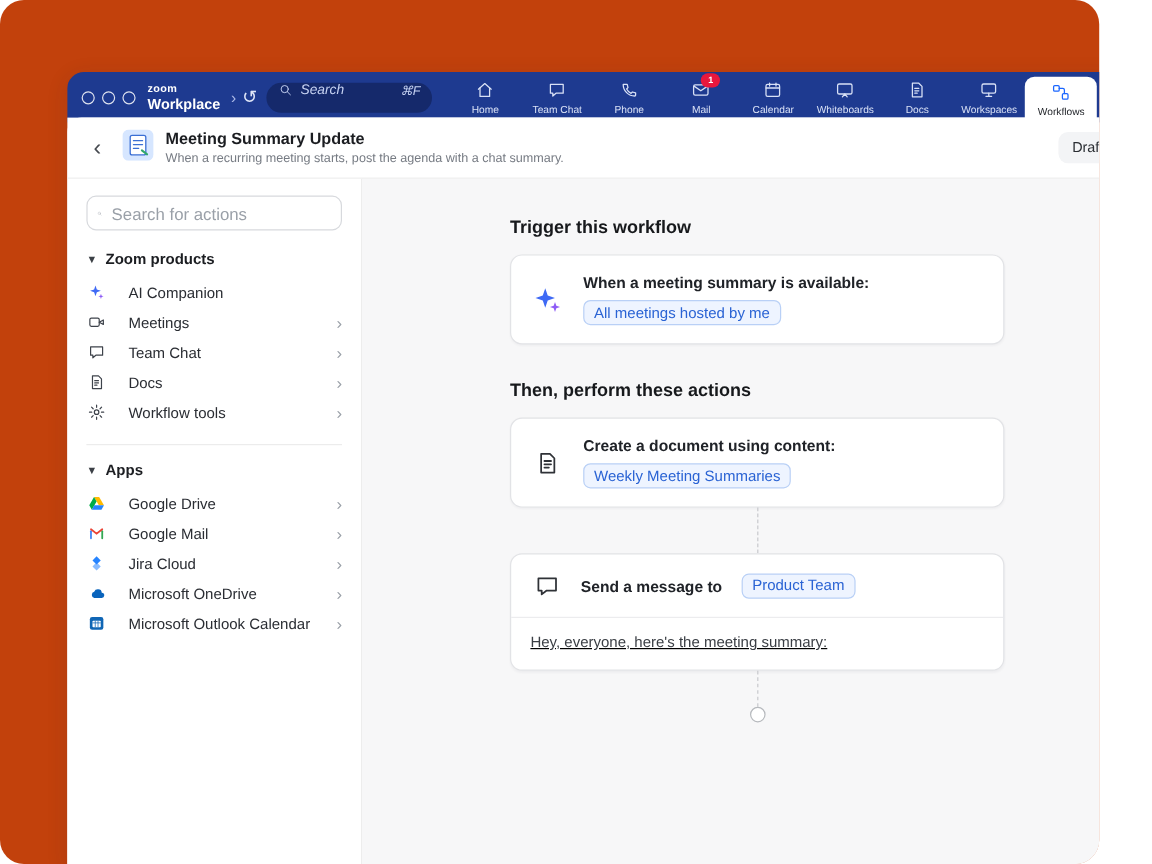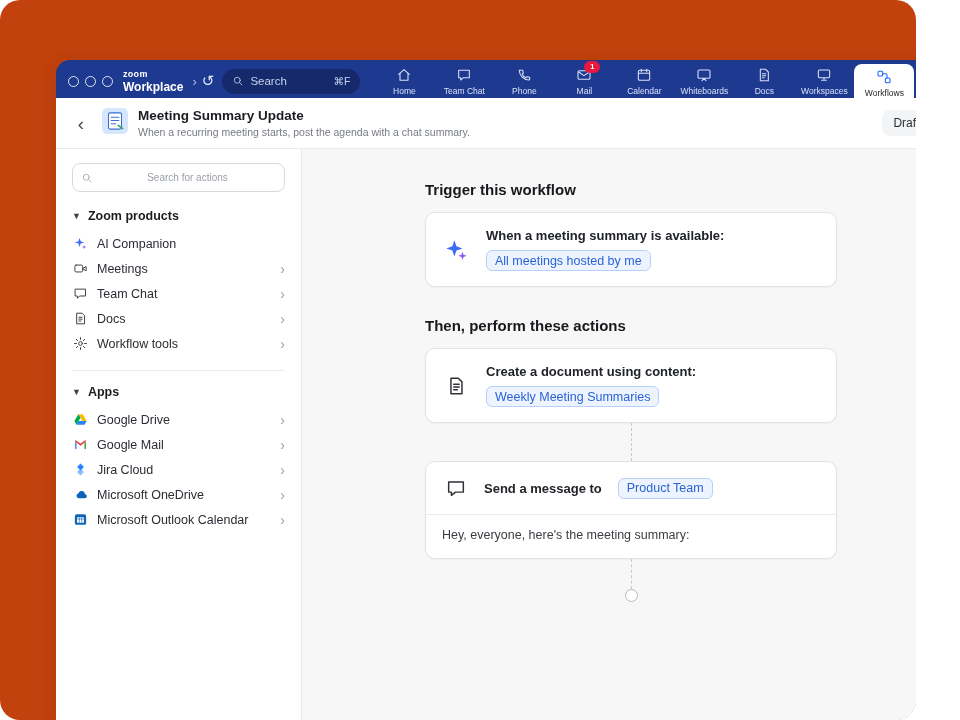--- a/index.html
+++ b/index.html
@@ -9,21 +9,21 @@
 
   
   .topnav{height:42px;background:#1e3a90;display:flex;align-items:center;padding-left:12px;flex:none;}
   .traffic{display:flex;gap:6px;margin-right:10px;}
   .dot{width:9px;height:9px;border:1.5px solid rgba(255,255,255,.85);border-radius:50%;}
   .brand{color:#fff;line-height:1;margin-right:4px;}
   .brand .b1{font-size:9px;display:block;font-weight:600;letter-spacing:.3px;}
   .brand .b2{font-size:12px;font-weight:700;display:block;margin-top:2px;}
   .brand-chev{color:#aebbe8;font-size:13px;margin:0 5px;}
   .history{color:#dfe6f8;font-size:15px;margin-right:8px;}
-  .search-pill{background:#15296b;border-radius:999px;height:25px;width:118px;display:flex;align-items:center;gap:6px;padding:0 10px;color:#c6d2f2;font-size:11.5px;flex:none;cursor:pointer;}
+  .search-pill{background:#15296b;border-radius:999px;height:25px;width:118px;display:flex;gap:6px;padding:0 10px;color:#c6d2f2;font-size:11.5px;flex:none;cursor:pointer;font-style:italic;}
   .search-pill .sc{margin-left:auto;font-size:10.5px;}
   .nav-tabs{display:flex;align-items:flex-end;margin-left:14px;height:42px;overflow:hidden;flex:1;}
   .nav-item{width:60px;flex:none;height:42px;display:flex;flex-direction:column;align-items:center;justify-content:center;gap:3px;color:#d9e1f6;font-size:8.5px;cursor:pointer;}
   .nav-item svg{width:16px;height:16px;}
   .nav-item .nl{white-space:nowrap;}
   .nav-item.active{background:#fff;height:38px;border-radius:8px 8px 0 0;color:#23262b;}
   .nav-item.active .ic{stroke:#1a66ff;}
   .ni{position:relative;display:flex;align-items:center;justify-content:center;height:16px;}
   .badge{position:absolute;top:-6px;right:-8px;background:#e8173d;color:#fff;font-size:7.5px;min-width:12px;height:12px;border-radius:8px;display:flex;align-items:center;justify-content:center;padding:0 2px;font-weight:700;}
   .ic{fill:none;stroke:currentColor;stroke-width:1.6;stroke-linecap:round;stroke-linejoin:round;}
@@ -36,48 +36,48 @@
   .h-title{font-size:13.5px;font-weight:700;color:#1b1d21;}
   .h-sub{font-size:10.5px;color:#767b83;margin-top:2px;}
   .draft{margin-left:auto;display:flex;align-items:center;gap:7px;background:#f3f4f6;border-radius:8px;padding:6px 11px;font-size:12px;color:#2b2e33;cursor:pointer;}
   .draft .dc{font-size:9px;color:#55585e;}
 
   
   .body-row{flex:1;display:flex;min-height:0;}
   .sidebar{width:246px;flex:none;background:#fff;border-right:1px solid #e9e9e9;padding:14px 16px;box-sizing:border-box;overflow:hidden;}
   .side-title{font-weight:700;font-size:13px;color:#1c1e22;margin:2px 0 10px;}
   .side-search{height:27px;border:1px solid #d7d9dd;border-radius:8px;display:flex;align-items:center;gap:6px;padding:0 8px;color:#9aa0a8;}
-  .side-search input{border:0;outline:0;flex:1;font-size:10px;color:#333;background:transparent;font-family:"Liberation Sans",sans-serif;text-align:center;}
+  .side-search input{border:0;outline:0;flex:1;font-size:14px;color:#333;background:transparent;font-family:"Liberation Sans",sans-serif;}
   .side-search input::placeholder{color:#9aa0a8;}
   .side-section{margin-top:17px;}
   .side-section.apps{border-top:1px solid #ececec;margin-top:14px;padding-top:14px;}
   .sec-head{display:flex;align-items:center;gap:7px;font-size:12.5px;font-weight:700;color:#1c1e22;margin-bottom:8px;cursor:pointer;}
   .caret{font-size:9px;color:#3c4046;}
-  .side-item{display:flex;align-items:center;gap:9px;height:25px;font-size:12.5px;color:#2a2d33;cursor:pointer;}
+  .side-item{display:flex;align-items:center;gap:19px;height:25px;font-size:12.5px;color:#2a2d33;cursor:pointer;}
   .side-item .si{width:16px;flex:none;display:flex;justify-content:center;align-items:center;color:#3e434b;}
   .side-item .si svg{width:15px;height:15px;}
   .side-item .chev{margin-left:auto;color:#9aa0a8;font-size:14px;line-height:1;}
 
   
   .canvas{flex:1;background:#f7f7f8;overflow:auto;padding:26px 0 40px;}
   .flow{width:412px;margin:0 auto;}
   .flow-h{font-size:15px;font-weight:700;color:#17191c;margin:6px 0 14px;}
   .flow-h.second{margin-top:30px;}
   .card{background:#fff;border:1px solid #e2e3e6;border-radius:10px;box-shadow:0 1px 2px rgba(20,20,40,.04);}
   .card.simple{display:flex;align-items:center;gap:16px;padding:15px 16px;}
   .card-icon{flex:none;width:28px;display:flex;justify-content:center;color:#2f3237;}
   .card-text{font-size:13px;font-weight:600;color:#202328;}
   .chip{display:inline-block;background:#eef4ff;border:1px solid #b9d0f6;color:#2a63d4;padding:2.5px 8px;border-radius:6px;font-size:12.5px;font-weight:500;cursor:pointer;text-align:center;}
   .card-body .chip{margin-top:7px;}
   .connector{height:38px;width:0;border-left:1.5px dashed #c7c9cd;margin:0 auto;}
   .connector.short{height:30px;}
   .msg-top{display:flex;align-items:center;gap:14px;padding:15px 16px;}
   .msg-top .chip{margin-left:2px;}
   .msg-div{border-top:1px solid #ececee;}
-  .msg-bottom{padding:13px 16px 16px;}
+  .msg-bottom{padding:13px 16px 16px;text-decoration:underline;}
   .msg-bottom .txt{font-size:12.5px;color:#3a3e44;}
   .msg-bottom .chip{margin-top:9px;}
   .end-dot{width:11px;height:11px;border:1.5px solid #b6b9bd;background:#fff;border-radius:50%;margin:0 auto;cursor:pointer;}
 </style>
 </head>
 <body>
 
 <div class="page">
   <div class="window">
 

